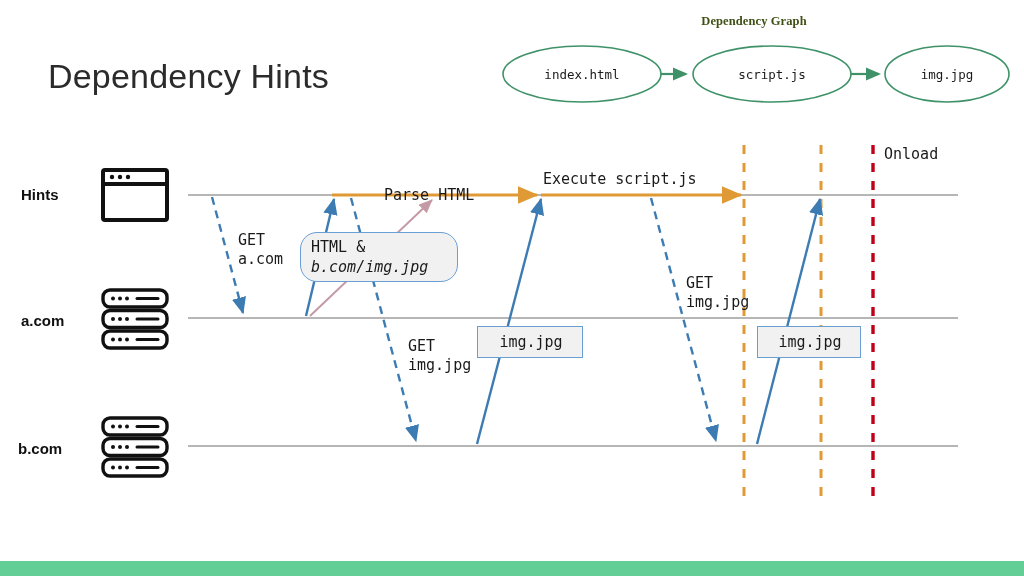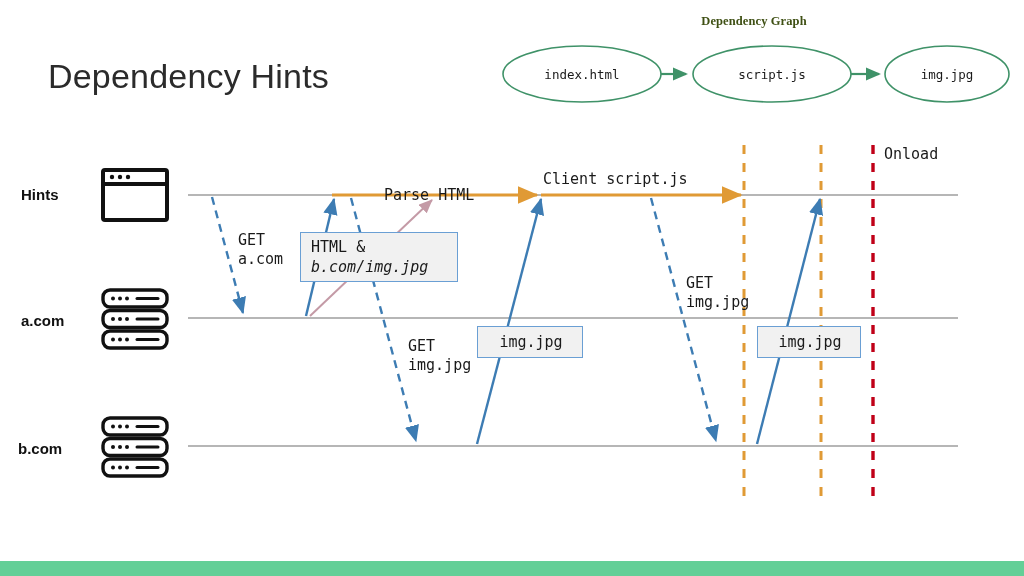--- a/index.html
+++ b/index.html
@@ -113,20 +113,21 @@
     color: #1a1a1a;
     line-height: 20px;
     padding: 4px 8px 4px 10px;
     white-space: pre;
   }
   #box-html-bcom {
     left: 300px;
     top: 232px;
     width: 158px;
     height: 50px;
+    border-radius: 17px;
   }
   #box-html-bcom .ln2 { font-style: italic; }
   #box-imgjpg-1 {
     left: 477px;
     top: 326px;
     width: 106px;
     height: 32px;
     padding-top: 5px;
     text-align: center;
   }
@@ -281,21 +282,21 @@
       </g>
       <g stroke="#111111" stroke-width="3" stroke-linecap="round">
         <line x1="37" y1="10.5" x2="58" y2="10.5"></line>
         <line x1="37" y1="31" x2="58" y2="31"></line>
         <line x1="37" y1="51.5" x2="58" y2="51.5"></line>
       </g>
     </svg>
   </div>
 
   <div class="seq-label" id="label-parse-html">Parse HTML</div>
-  <div class="seq-label" id="label-execute-script">Client script.js</div>
+  <div class="seq-label" id="label-execute-script">Execute script.js</div>
   <div class="seq-label" id="label-onload">Onload</div>
 
   <div class="seq-label" id="label-get-acom">GET
 a.com</div>
   <div class="seq-label" id="label-get-imgjpg-1">GET
 img.jpg</div>
   <div class="seq-label" id="label-get-imgjpg-2">GET
 img.jpg</div>
 
   <div class="msg-box" id="box-html-bcom"><span class="ln1">HTML &amp;</span><br><span class="ln2">b.com/img.jpg</span></div>

